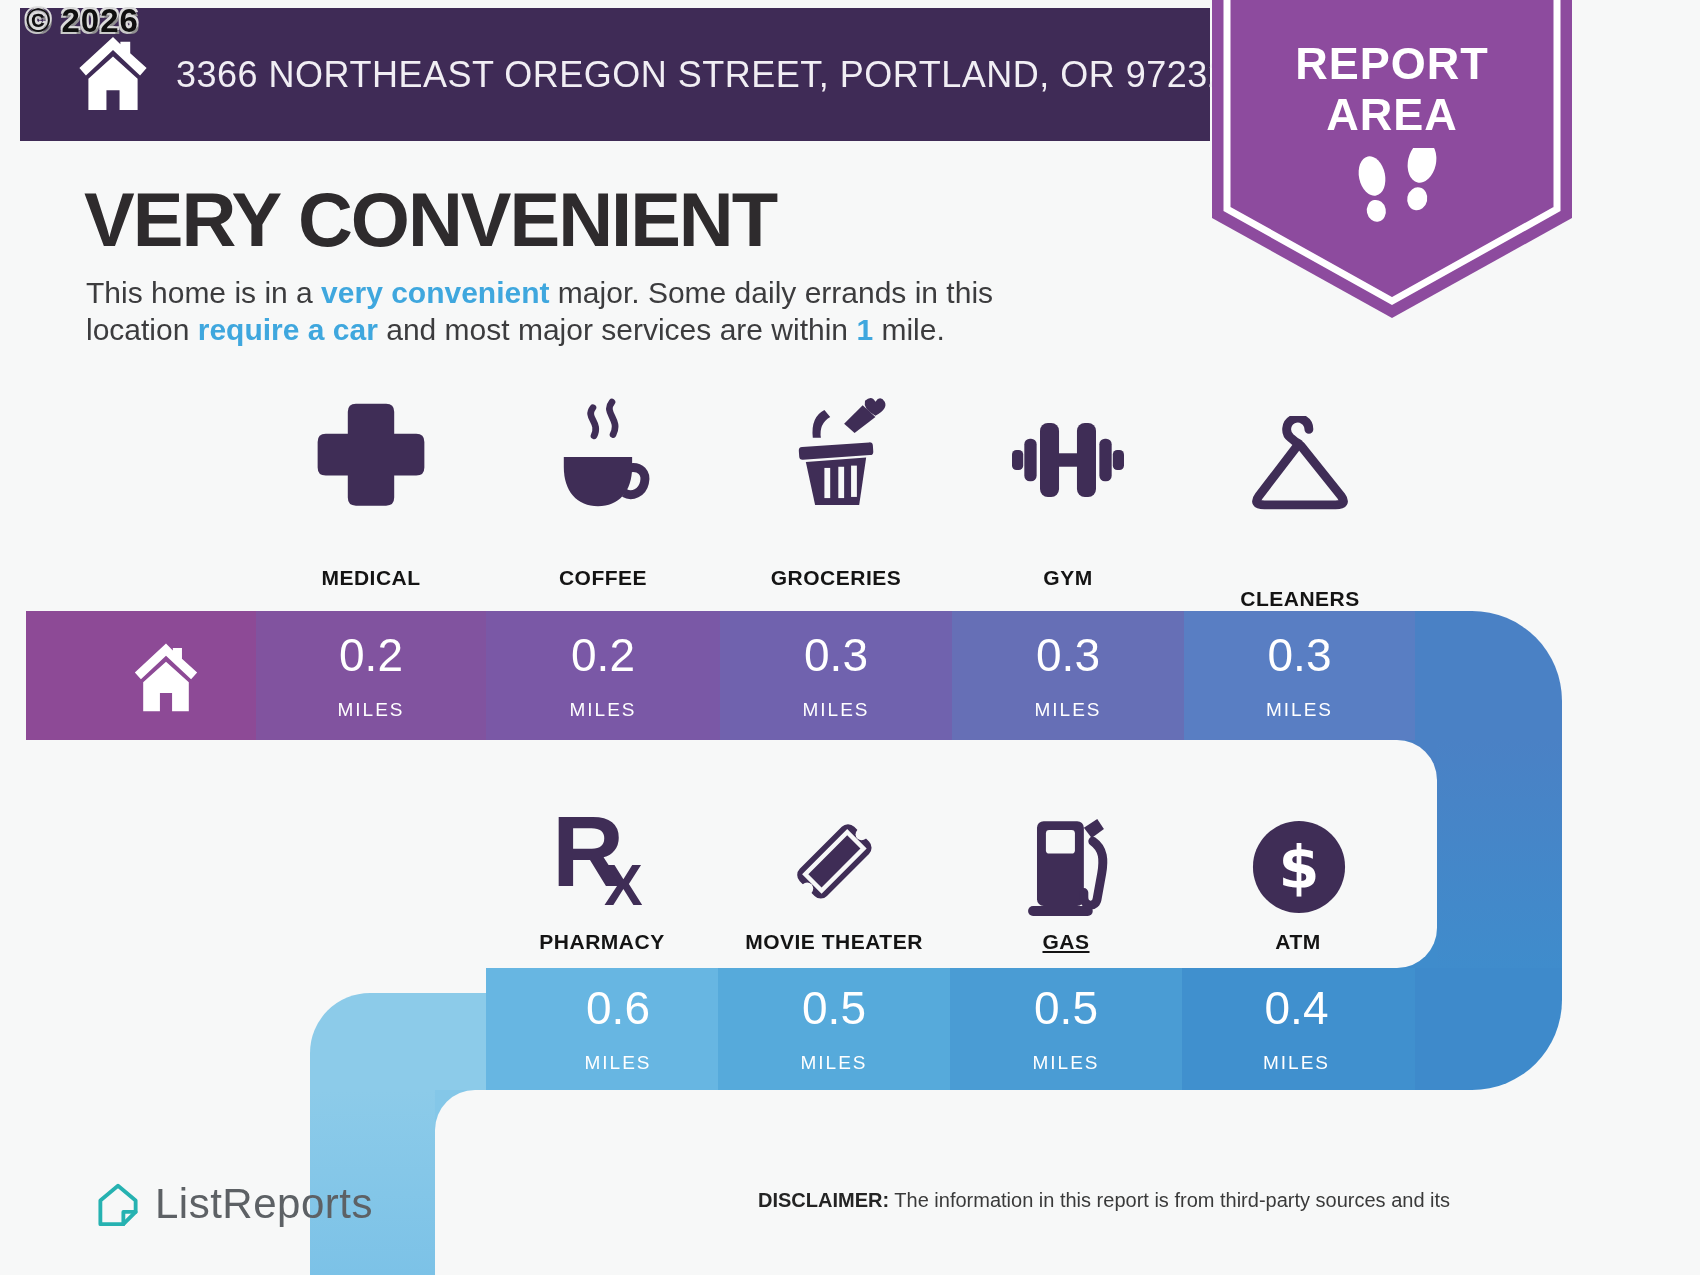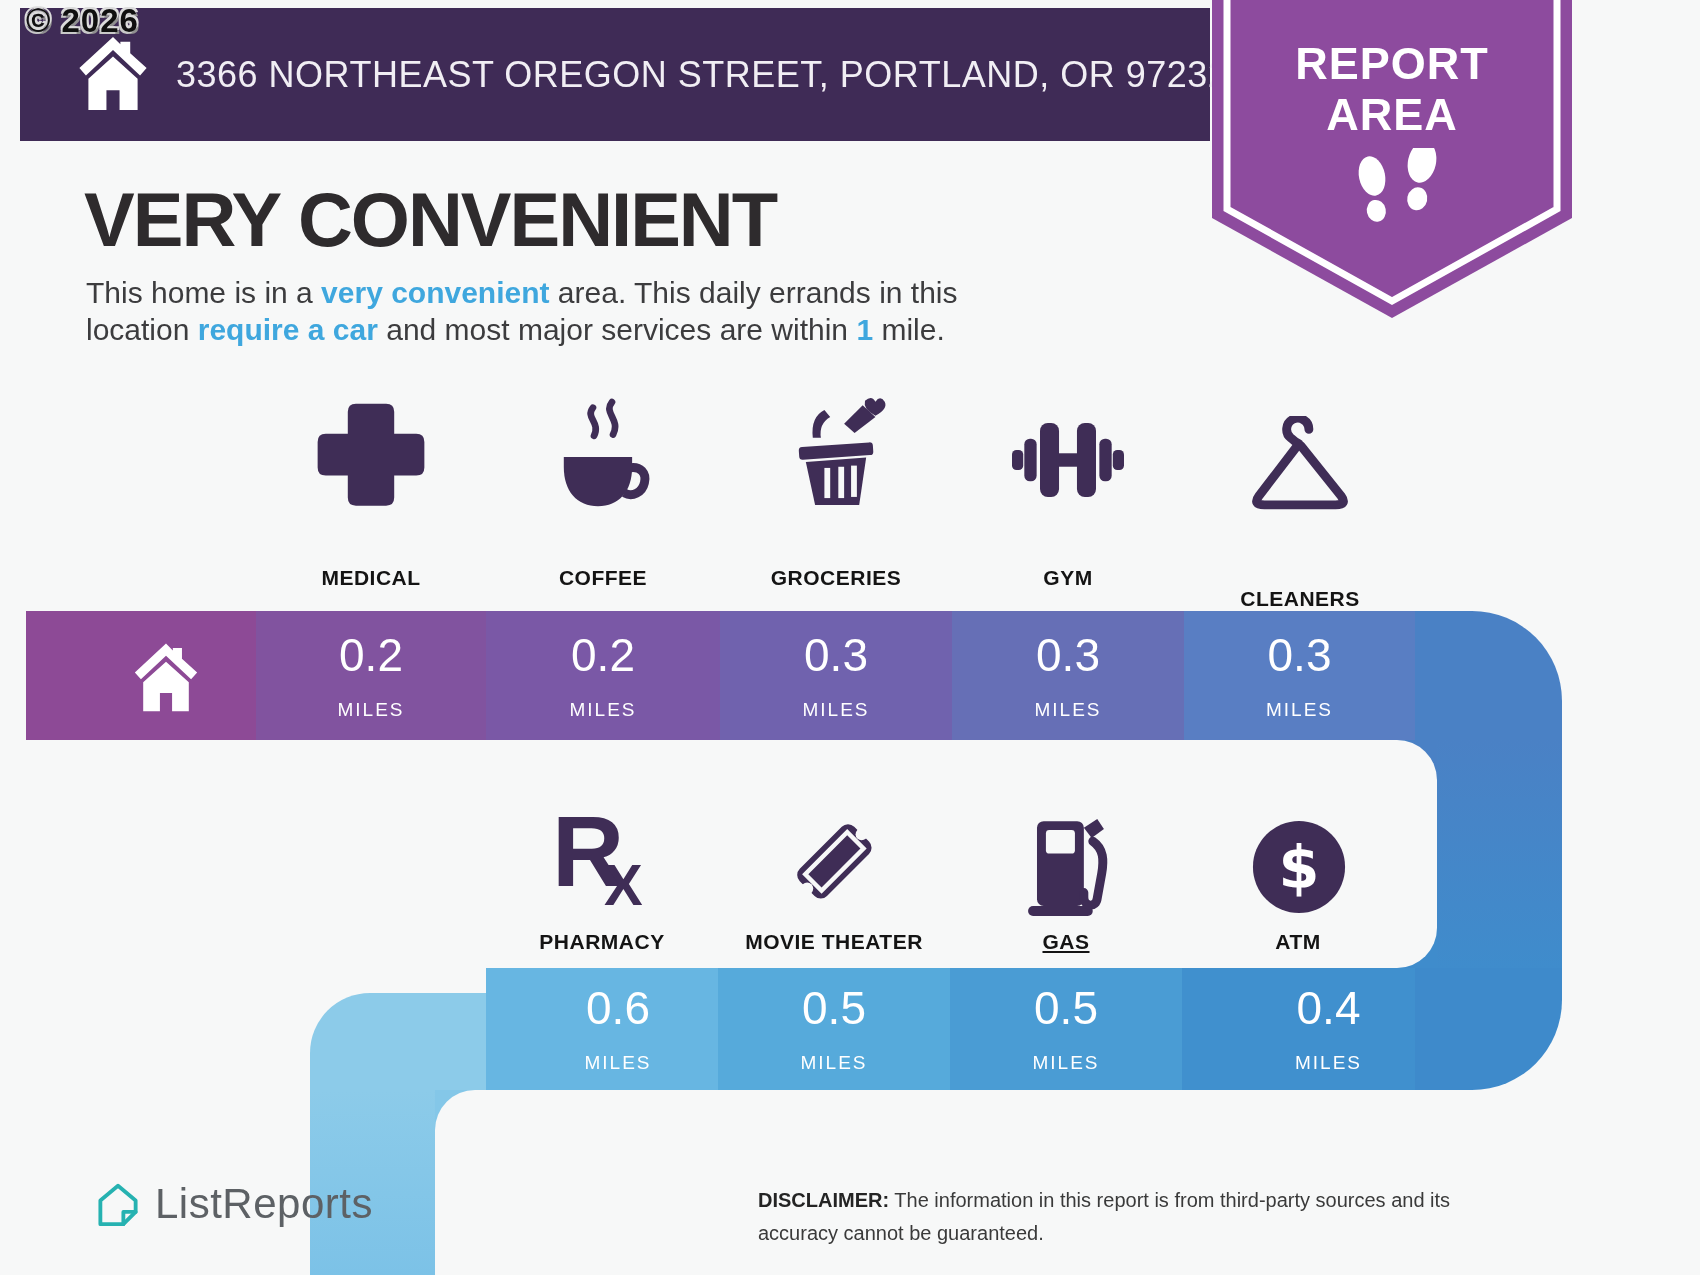--- a/index.html
+++ b/index.html
@@ -103,21 +103,21 @@
         <g transform="translate(82,14) rotate(12)">
           <ellipse cx="0" cy="0" rx="14" ry="21"></ellipse>
             <ellipse cx="3" cy="37" rx="10" ry="11.5"></ellipse>
         </g>
       </g>
     </svg>
   </div>
 
   <div class="hero-title">VERY CONVENIENT</div>
   <div class="hero-desc">
-    <div><span>This home is in a </span><span class="hl">very convenient</span><span> area. This daily errands in this</span></div>
+    <div><span>This home is in a </span><span class="hl">very convenient</span><span> major. Some daily errands in this</span></div>
     <div><span>location </span><span class="hl">require a car</span><span> and most major services are within </span><span class="hl">1</span><span> mile.</span></div>
   </div>
 
   <svg class="poi-icon" style="left:313px; top:398px;" width="116" height="118" viewBox="0 0 100 100">
     <path class="icon-fill" d="M37 4 h26 q7 0 7 7 v19 h19 q7 0 7 7 v22 q0 7 -7 7 h-19 v19 q0 7 -7 7 h-26 q-7 0 -7 -7 v-19 h-19 q-7 0 -7 -7 v-22 q0 -7 7 -7 h19 v-19 q0 -7 7 -7 z"></path>
   </svg>
   <svg class="poi-icon" style="left:547px; top:398px;" width="112" height="118" viewBox="0 0 100 100">
     <path class="icon-stroke" stroke-width="6" stroke-linecap="round" d="M41 6 c-7 9 7 13 1 25"></path>
     <path class="icon-stroke" stroke-width="6" stroke-linecap="round" d="M58 1 c-8 10 8 15 1 29"></path>
     <path class="icon-stroke" stroke-width="8" d="M72 60 c12 -3 17 5 15 13 c-2 9 -11 13 -18 9"></path>
@@ -241,21 +241,21 @@
       <div class="unit">MILES</div>
     </div>
     <div class="dist" style="left:408px; width:232px;">
       <div class="num">0.5</div>
       <div class="unit">MILES</div>
     </div>
     <div class="dist" style="left:640px; width:232px;">
       <div class="num">0.5</div>
       <div class="unit">MILES</div>
     </div>
-    <div class="dist" style="left:902px; width:233px;">
+    <div class="dist" style="left:870px; width:233px;">
       <div class="num">0.4</div>
       <div class="unit">MILES</div>
     </div>
   </div>
 
   <div class="turn-left"></div>
   <div class="descender"></div>
   <div class="corner-blue" style="left:435px; top:1090px; background:#84c7e8;"></div>
   <div class="corner-white" style="left:435px; top:1090px; border-top-left-radius:40px;"></div>
 
@@ -263,16 +263,15 @@
     <svg width="46" height="46" viewBox="0 0 60 60">
       <g fill="none" stroke="#26b2b1" stroke-width="5" stroke-linejoin="round" stroke-linecap="round">
         <path d="M30 5 L7 24 V55 H37 L53 39 V24 Z"></path>
         <path d="M37 55 V39 H53"></path>
       </g>
     </svg>
     <div class="brand-text">ListReports</div>
   </div>
   <div class="disclaimer">
     <div><b>DISCLAIMER:</b><span> The information in this report is from third-party sources and its</span></div>
-    <div>accuracy cannot be guaranteed.</div>
   </div>
 
 </div>
 
 </body></html>

